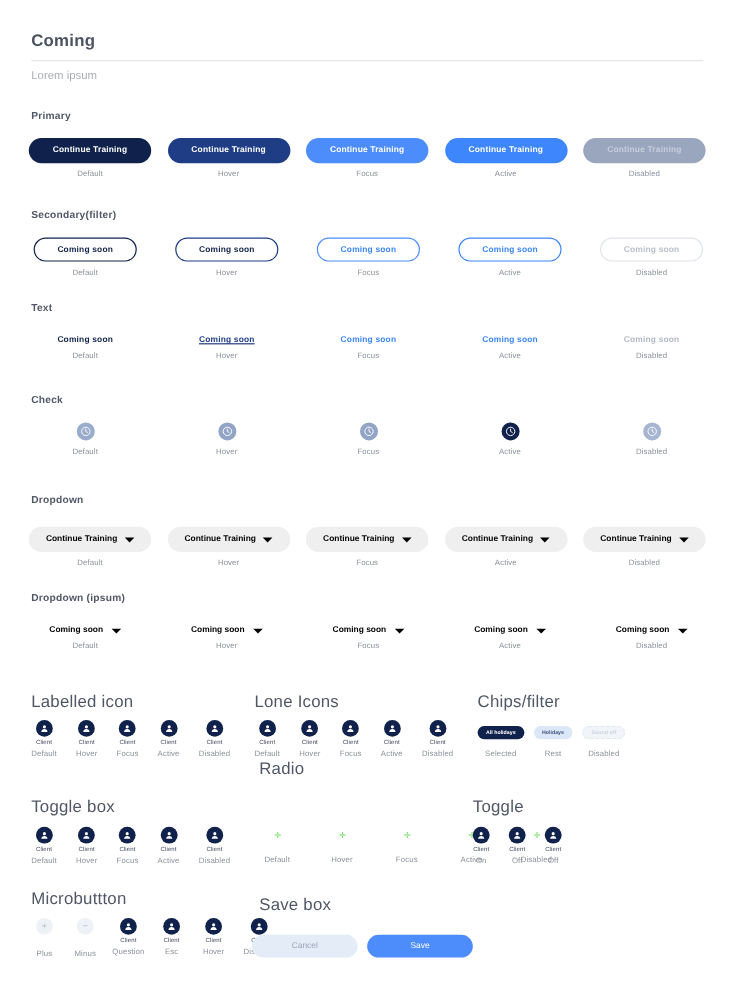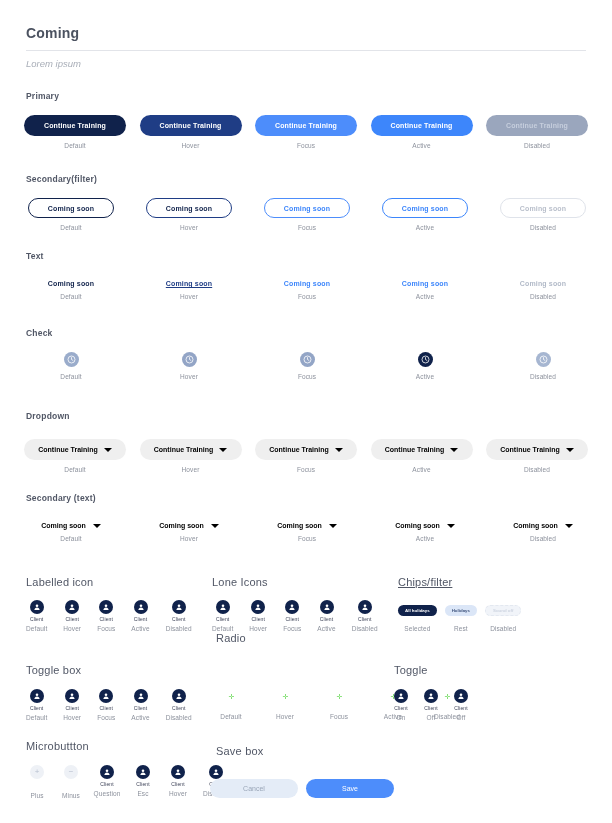--- a/index.html
+++ b/index.html
@@ -18,21 +18,21 @@
     position: absolute; left: 26px; top: 25px;
     font-size: 14px; font-weight: 700; color: #4b5260;
     letter-spacing: .2px;
   }
   .title-rule {
     position: absolute; left: 26px; top: 50px; width: 560px; height: 1px;
     background: #e2e4e9;
   }
   .subtitle {
     position: absolute; left: 26px; top: 58px;
-    font-size: 9.5px; font-style: italic; color: #a9aeb8;
+    font-size: 9.5px; color: #a9aeb8;
   }
 
   
   .sec-label {
     position: absolute; font-size: 8.5px; color: #515766; font-weight: 700;
     letter-spacing: .2px; white-space: nowrap;
   }
   .row { position: absolute; display: flex; }
   .cell {
     display: flex; flex-direction: column; align-items: center;
@@ -153,21 +153,21 @@
   .savebtn {
     display: flex; align-items: center; justify-content: center;
     width: 88px; height: 19px; border-radius: 10px;
     font-size: 7px; font-weight: 400; cursor: pointer; border: none;
     font-family: "Liberation Sans", sans-serif;
   }
   .savebtn.cancel { background: #e4ecf7; color: #9aa6b8; }
   .savebtn.save   { background: #4d8dfb; color: #ffffff; }
 
   .group-title {
-    position: absolute; font-size: 11px; color: #515766;
+    position: absolute; font-size: 14px; color: #515766;
     letter-spacing: .2px; white-space: nowrap;
   }
 </style>
 </head>
 <body>
 
 <div class="page">
 
   <div class="page-title">Coming</div>
   <div class="title-rule"></div>
@@ -326,21 +326,21 @@
     </div>
     <div class="cell">
       <button class="ddpill p-disabled">
         <span>Continue Training</span>
         <span class="caret"></span>
       </button>
       <div class="state">Disabled</div>
     </div>
   </div>
 
-  <div class="sec-label" style="left:26px; top:493px;">Secondary (text)</div>
+  <div class="sec-label" style="left:26px; top:493px;">Dropdown (ipsum)</div>
   <div class="row" style="left:28px; top:522px; width:558px; justify-content:space-between;">
     <div class="cell" style="width:86px;">
       <button class="ddtext t-default">
         <span>Coming soon</span>
         <span class="caret"></span>
       </button>
       <div class="state">Default</div>
     </div>
     <div class="cell" style="width:86px;">
       <button class="ddtext t-hover">
@@ -473,21 +473,21 @@
           <svg width="8" height="8" viewBox="0 0 16 16">
             <circle cx="8" cy="5.4" r="2.6" fill="#fff"></circle>
             <path d="M2.8 14c0-3 2.4-4.8 5.2-4.8S13.2 11 13.2 14z" fill="#fff"></path>
           </svg>
         </span>
       <div class="ulabel">Client</div>
       <div class="state" style="margin-top:3px;">Disabled</div>
     </div>
   </div>
 
-  <div class="group-title" style="left:398px; top:576px;text-decoration:underline;">Chips/filter</div>
+  <div class="group-title" style="left:398px; top:576px;">Chips/filter</div>
   <div class="row" style="left:398px; top:605px; gap:8px; align-items:flex-start;">
     <div class="cell">
       <button class="chip ch-selected">All holidays</button>
       <div class="state" style="margin-top:9px;">Selected</div>
     </div>
     <div class="cell">
       <button class="chip ch-rest">Holidays</button>
       <div class="state" style="margin-top:9px;">Rest</div>
     </div>
     <div class="cell">

